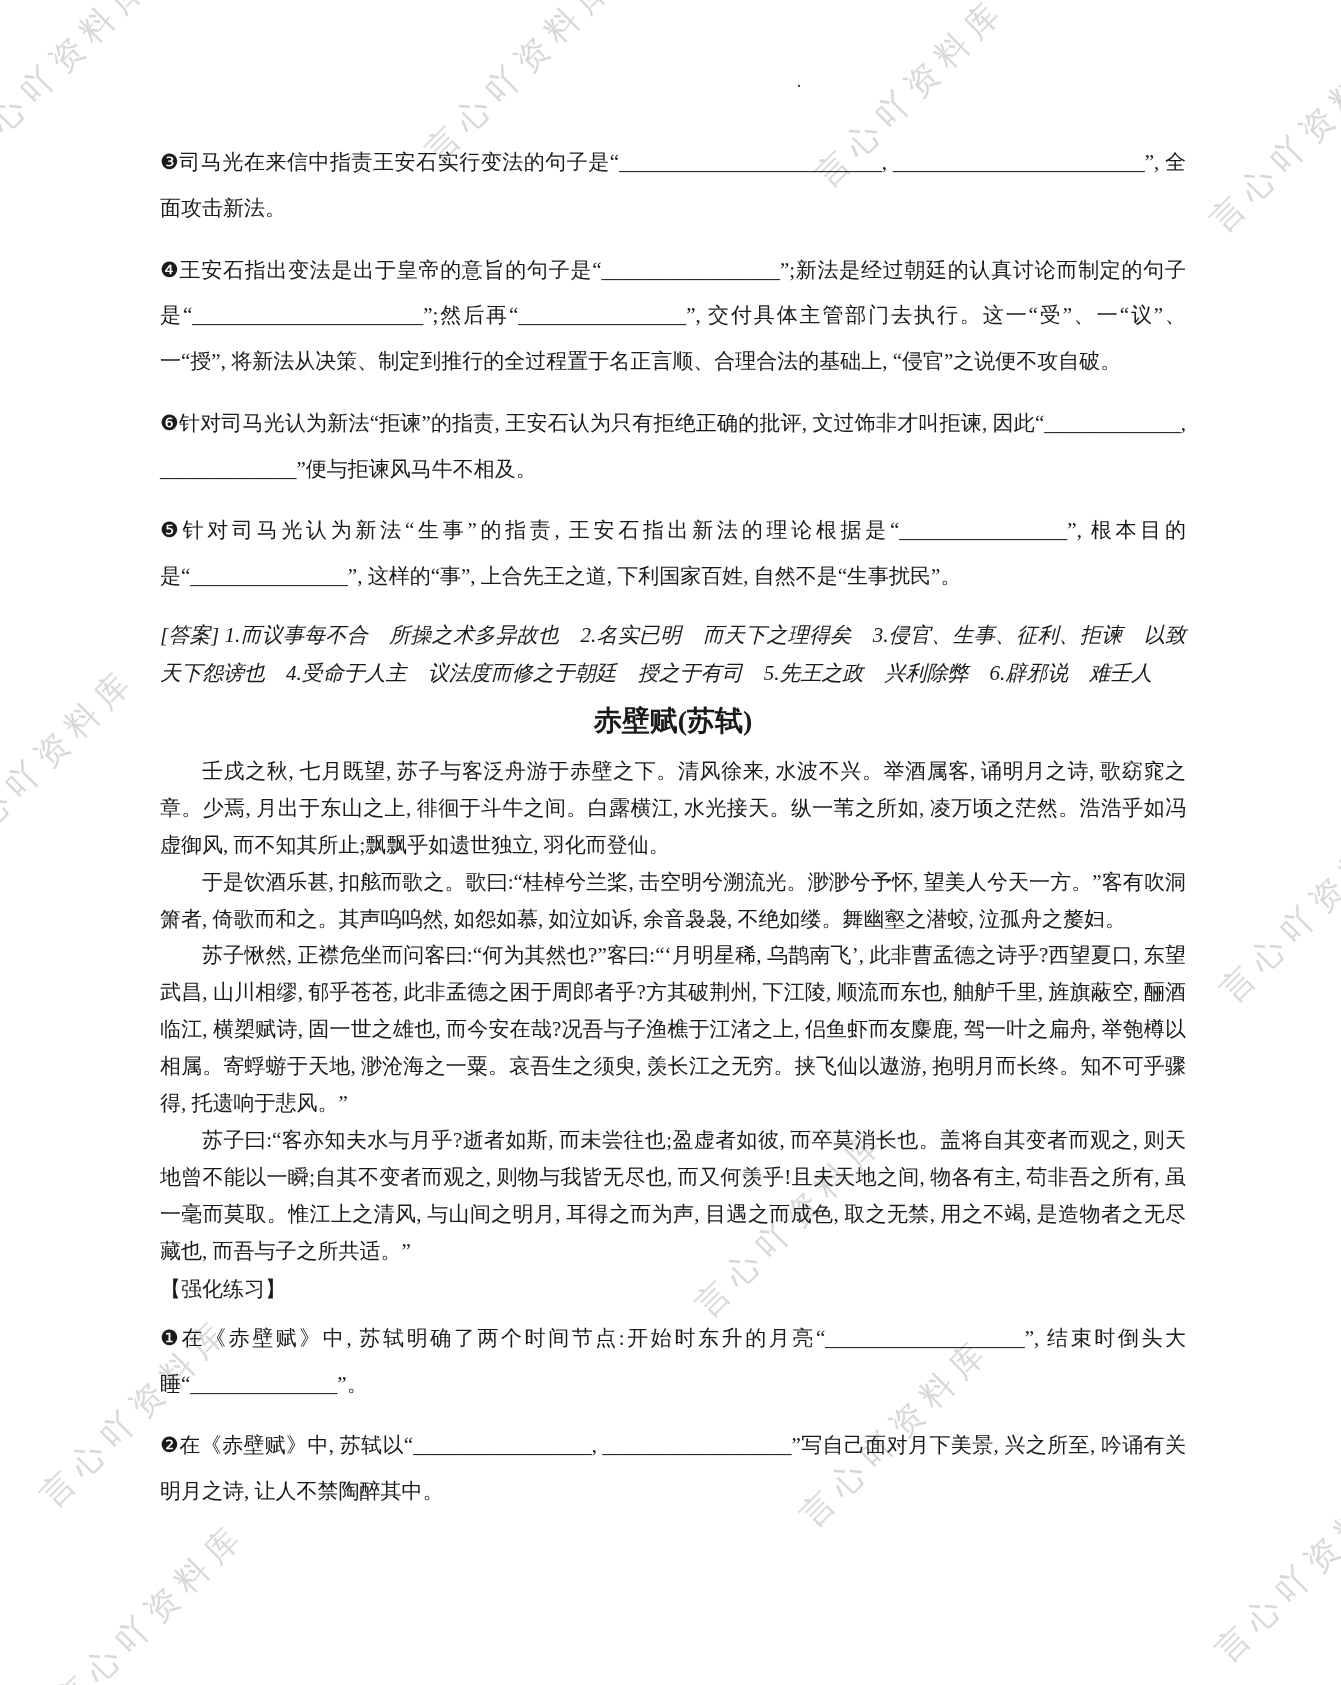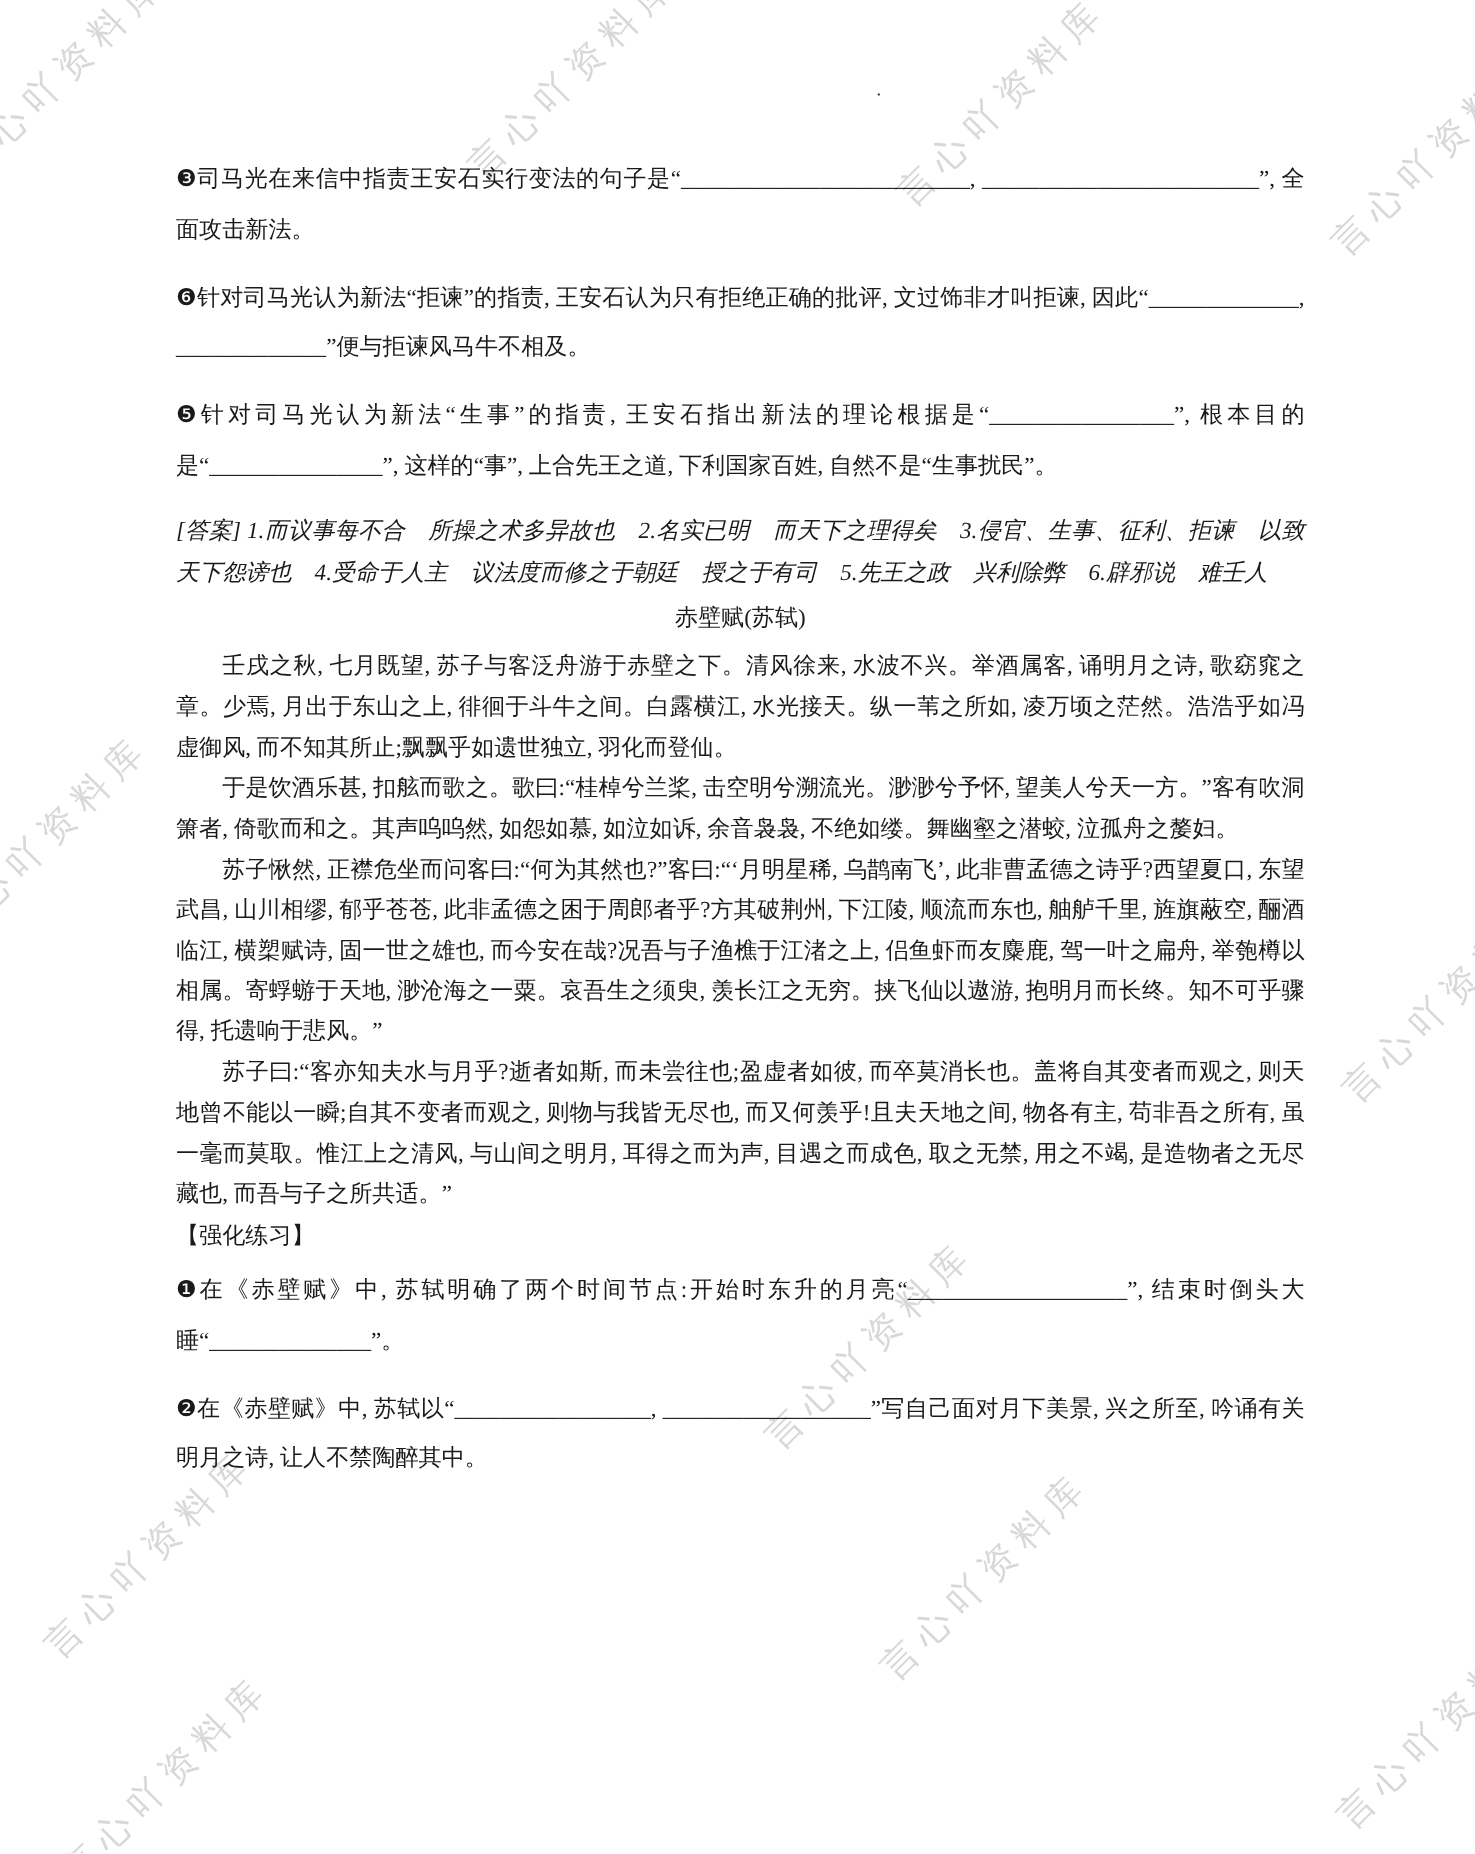--- a/index.html
+++ b/index.html
@@ -62,22 +62,22 @@
     text-align: justify;
   }
   .answer {
     line-height: 1.82;
     margin-top: 2px;
     margin-bottom: 4px;
     text-align: justify;
     font-style: italic;
   }
   .essay-title {
-    font-size: 21px;
-    font-weight: normal;
+    font-size: 28px;
+    font-weight: bold;
     text-align: center;
     line-height: 1.8;
     margin: 4px 0 6px 0;
   }
   .para {
     line-height: 1.76;
     text-indent: 2em;
     text-align: justify;
   }
   .section-header {
@@ -101,20 +101,21 @@
   <span class="wm wm9">言心吖资料库</span>
   <span class="wm wm10">言心吖资料库</span>
   <span class="wm wm11">言心吖资料库</span>
 
   <span class="top-dot">·</span>
 
   <main class="content">
 
     <p class="question">❸司马光在来信中指责王安石实行变法的句子是“_________________________, ________________________”, 全面攻击新法。</p>
 
+    <p class="question">❹王安石指出变法是出于皇帝的意旨的句子是“_________________”;新法是经过朝廷的认真讨论而制定的句子是“______________________”;然后再“________________”, 交付具体主管部门去执行。这一“受”、一“议”、一“授”, 将新法从决策、制定到推行的全过程置于名正言顺、合理合法的基础上, “侵官”之说便不攻自破。</p>
 
     <p class="question">❻针对司马光认为新法“拒谏”的指责, 王安石认为只有拒绝正确的批评, 文过饰非才叫拒谏, 因此“_____________, _____________”便与拒谏风马牛不相及。</p>
 
     <p class="question">❺针对司马光认为新法“生事”的指责, 王安石指出新法的理论根据是“________________”, 根本目的是“_______________”, 这样的“事”, 上合先王之道, 下利国家百姓, 自然不是“生事扰民”。</p>
 
     <p class="answer">[答案] 1.而议事每不合　所操之术多异故也　2.名实已明　而天下之理得矣　3.侵官、生事、征利、拒谏　以致天下怨谤也　4.受命于人主　议法度而修之于朝廷　授之于有司　5.先王之政　兴利除弊　6.辟邪说　难壬人</p>
 
     <h2 class="essay-title">赤壁赋(苏轼)</h2>
 
     <p class="para">壬戌之秋, 七月既望, 苏子与客泛舟游于赤壁之下。清风徐来, 水波不兴。举酒属客, 诵明月之诗, 歌窈窕之章。少焉, 月出于东山之上, 徘徊于斗牛之间。白露横江, 水光接天。纵一苇之所如, 凌万顷之茫然。浩浩乎如冯虚御风, 而不知其所止;飘飘乎如遗世独立, 羽化而登仙。</p>

